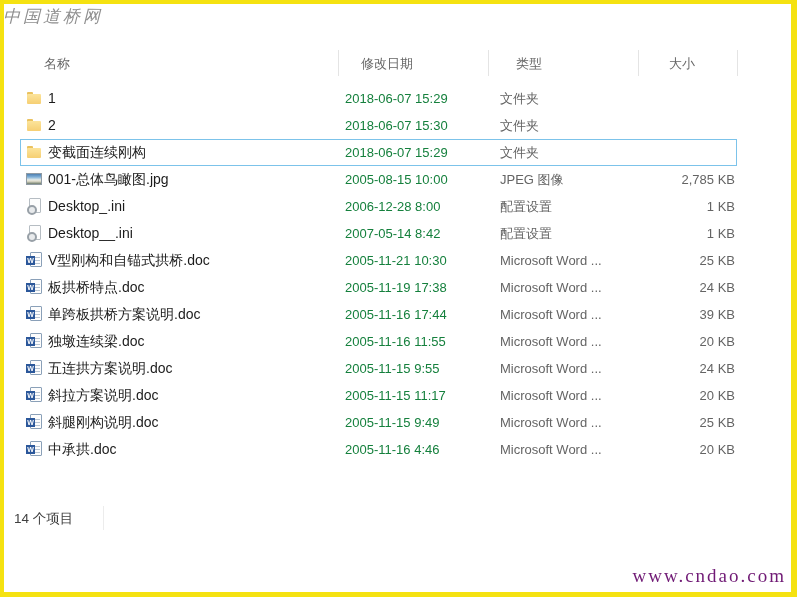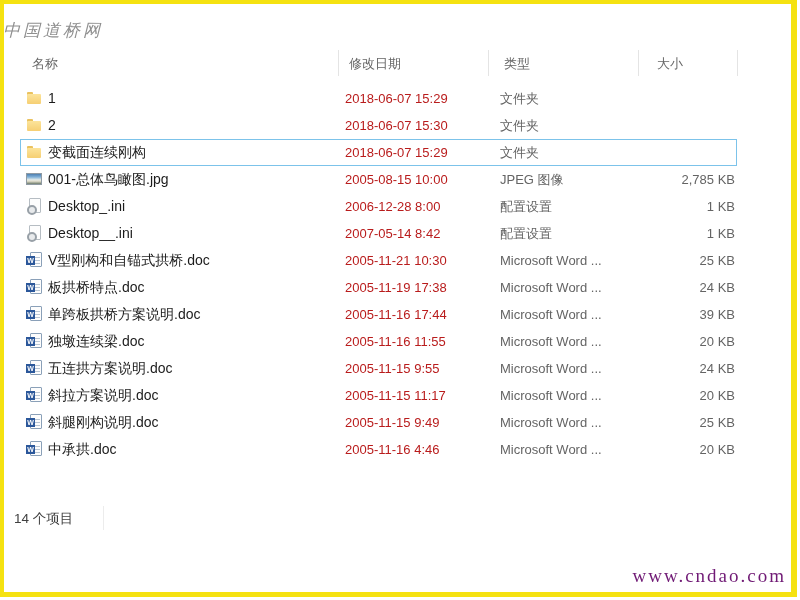--- a/index.html
+++ b/index.html
@@ -7,38 +7,38 @@
           font-family:"Liberation Sans","DejaVu Sans",sans-serif;}
 
   
   .frame{position:absolute;background:#F5E211;}
   .frame-top{left:0;top:0;width:797px;height:4px;}
   .frame-left{left:0;top:0;width:4px;height:597px;}
   .frame-right{left:791px;top:4px;width:6px;height:593px;}
   .frame-bottom{left:4px;top:592px;width:793px;height:5px;}
 
   
-  .wm-top{position:absolute;left:3px;top:19px;font-family:"DejaVu Serif","Liberation Serif",serif;
+  .wm-top{position:absolute;left:3px;top:5px;font-family:"DejaVu Serif","Liberation Serif",serif;
           font-style:italic;font-size:17px;color:#8f8f8f;letter-spacing:3px;}
   .wm-bottom{position:absolute;right:14px;top:565px;font-family:"Liberation Serif","DejaVu Serif",serif;
           font-size:19px;color:#701a75;letter-spacing:2px;}
 
   
-  .list-header{position:absolute;top:50px;left:4px;width:760px;height:27px;font-size:13px;color:#666;}
+  .list-header{position:absolute;top:50px;left:16px;width:760px;height:27px;font-size:13px;color:#666;}
   .hcell{position:absolute;top:0;line-height:27px;cursor:default;white-space:nowrap;}
   .h-name{left:28px;} .h-date{left:345px;} .h-type{left:500px;} .h-size{left:653px;}
   .hsep{position:absolute;top:50px;width:1px;height:26px;background:#e4e4e4;}
   .hsep1{left:338px;} .hsep2{left:488px;} .hsep3{left:638px;} .hsep4{left:737px;}
 
   
   .file-list{position:absolute;top:85px;left:20px;width:717px;}
   .row{position:relative;height:27px;}
   .row.selected{box-shadow:inset 0 0 0 1px #7CC3EA;}
   .cell-name{position:absolute;left:28px;top:0;line-height:27px;font-size:14px;color:#1b1b1b;white-space:nowrap;}
-  .cell-date{position:absolute;left:325px;top:0;line-height:27px;font-size:13px;color:#b91c1c;white-space:nowrap;}
+  .cell-date{position:absolute;left:325px;top:0;line-height:27px;font-size:13px;color:#15803d;white-space:nowrap;}
   .cell-type{position:absolute;left:480px;top:0;line-height:27px;font-size:13px;color:#646464;white-space:nowrap;}
   .cell-size{position:absolute;right:2px;top:0;line-height:27px;font-size:13px;color:#646464;white-space:nowrap;text-align:right;}
 
   
   .icon{position:absolute;left:6px;top:5px;width:16px;height:16px;}
   .icon-folder::before{content:"";position:absolute;left:1px;top:2px;width:6px;height:4px;
       background:#eac25f;border-radius:1px 1px 0 0;}
   .icon-folder::after{content:"";position:absolute;left:1px;top:4px;width:14px;height:10px;
       background:linear-gradient(180deg,#fce49b 0%,#f6cf73 100%);border-radius:1px;}
   .icon-image::after{content:"";position:absolute;left:0;top:2px;width:14px;height:10px;

